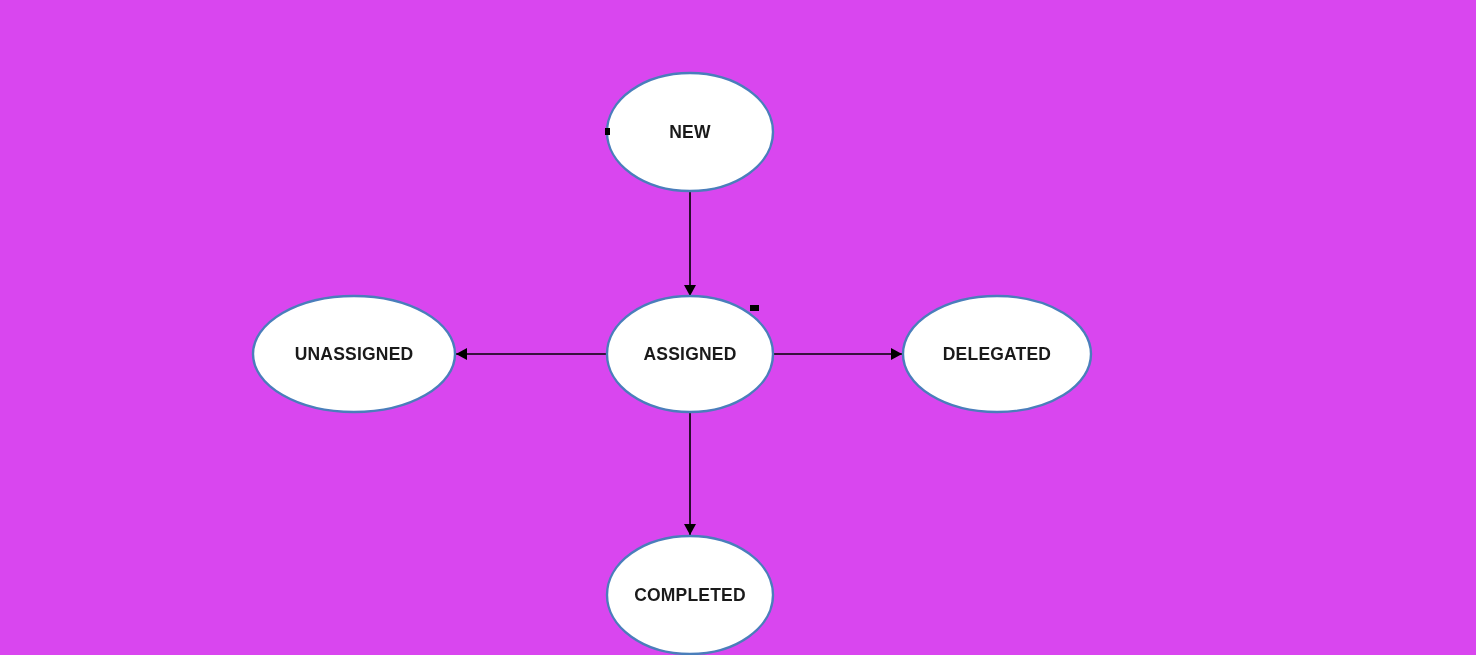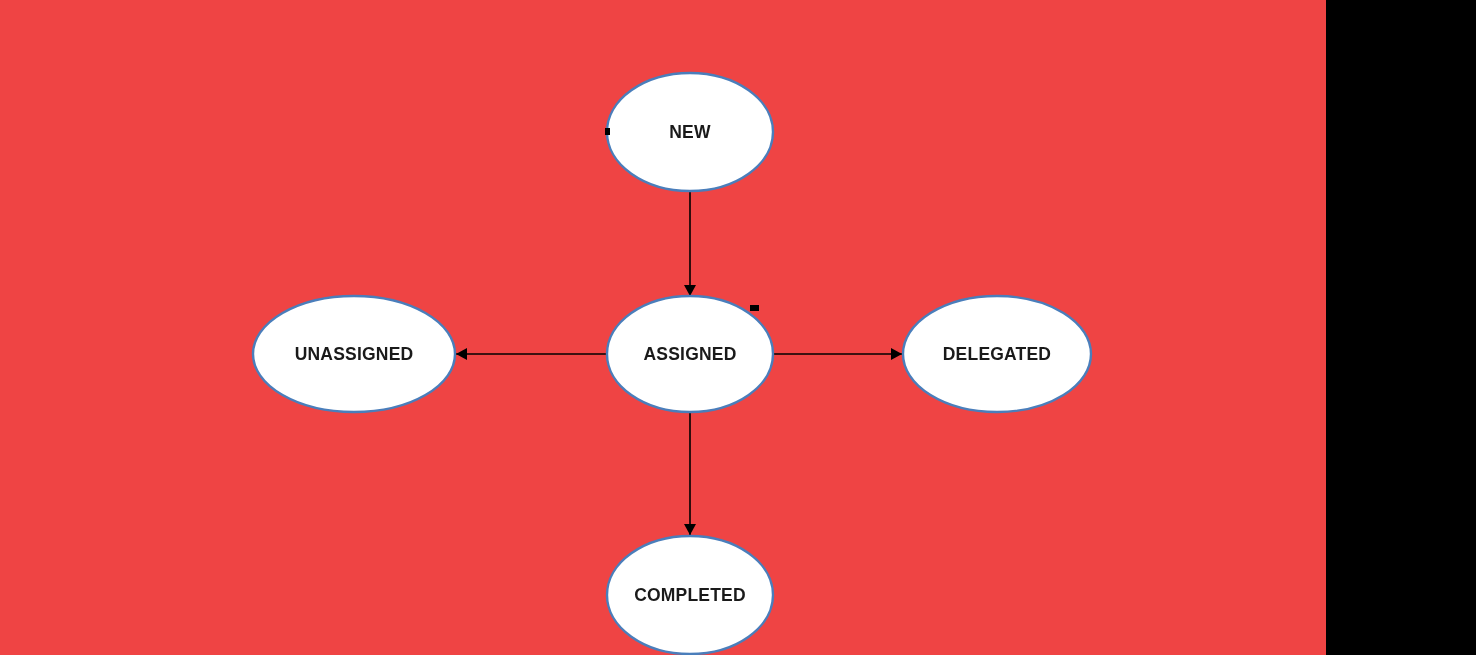--- a/index.html
+++ b/index.html
@@ -6,23 +6,23 @@
   html, body {
     margin: 0;
     padding: 0;
     background: #000000;
   }
   body {
     font-family: "Liberation Sans", sans-serif;
   }
   #diagram-canvas {
     position: relative;
-    width: 1326px;
+    width: 1476px;
     height: 655px;
-    background: #ef4444;
+    background: #d946ef;
     overflow: hidden;
   }
   #diagram-svg {
     position: absolute;
     left: 0;
     top: 0;
     width: 1476px;
     height: 655px;
     display: block;
   }

